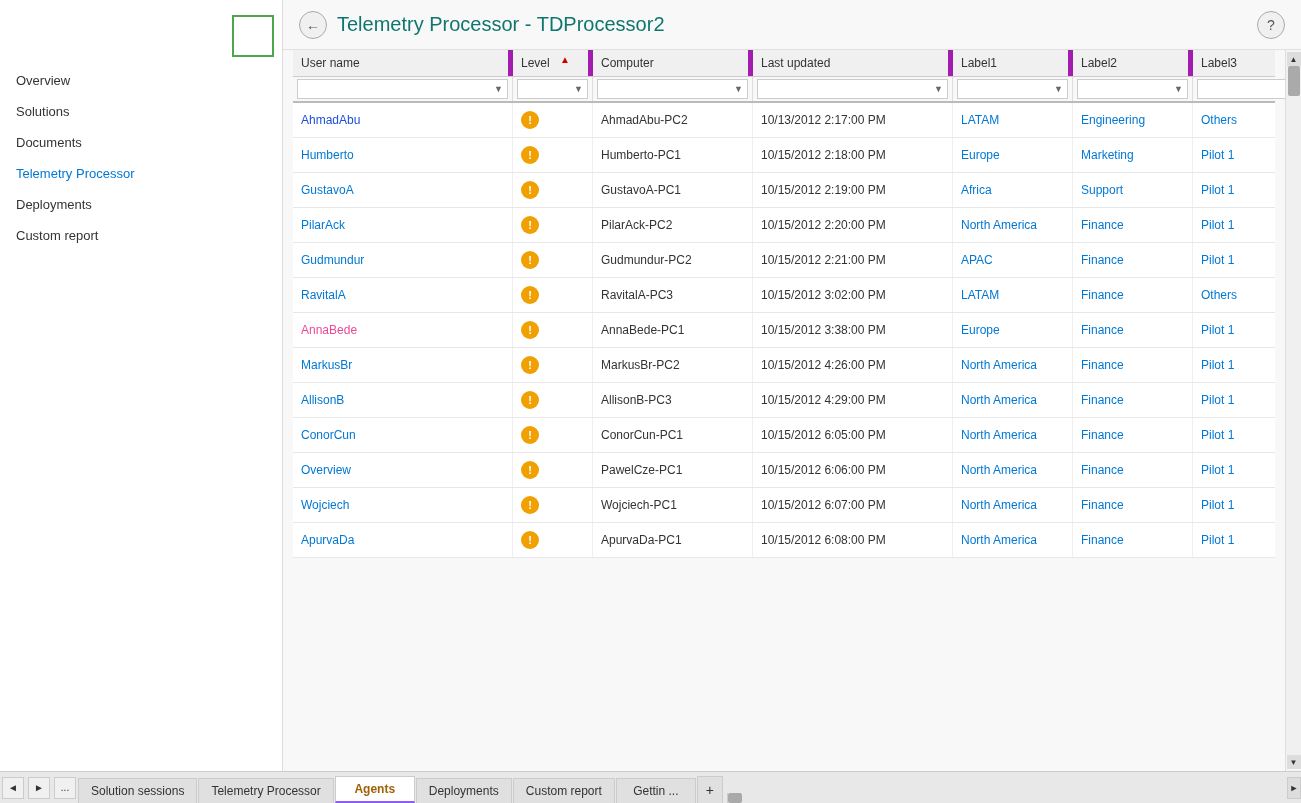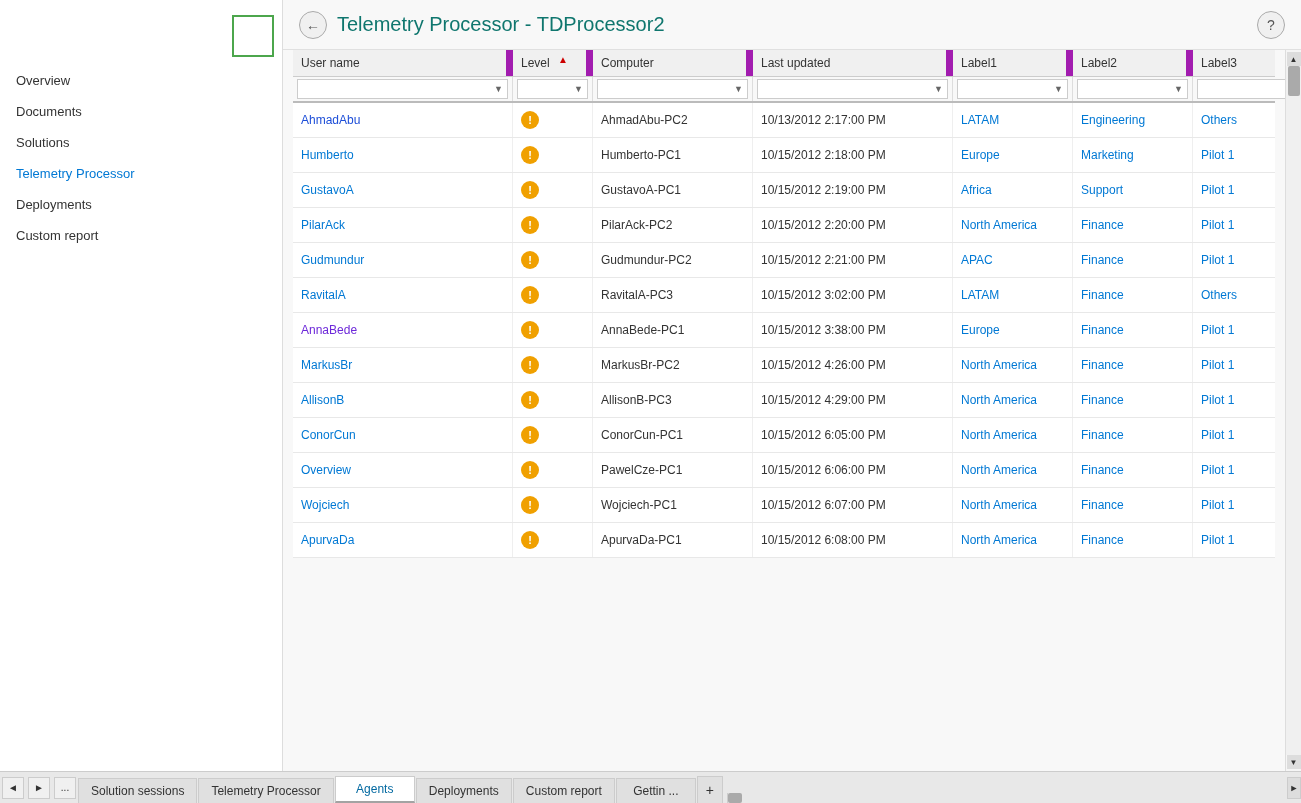--- a/index.html
+++ b/index.html
@@ -20,40 +20,40 @@
     .page-header { display: flex; align-items: center; padding: 10px 16px; background: #f8f8f8; border-bottom: 1px solid #e0e0e0; min-height: 50px; }
     .back-btn { width: 28px; height: 28px; border-radius: 50%; border: 1px solid #aaa; background: #f0f0f0; display: flex; align-items: center; justify-content: center; cursor: pointer; margin-right: 10px; color: #555; font-size: 14px; flex-shrink: 0; }
     .page-title { font-size: 20px; font-weight: 300; color: #0f766e; flex: 1; }
     .help-btn { width: 28px; height: 28px; border-radius: 50%; border: 1px solid #aaa; background: #f0f0f0; display: flex; align-items: center; justify-content: center; cursor: pointer; color: #555; font-size: 14px; }
 
     
     .table-container { flex: 1; overflow-y: auto; overflow-x: hidden; padding: 0 10px; }
 
     
     .table-header { display: grid; grid-template-columns: 220px 80px 160px 200px 120px 120px 120px 120px; background: #f0f0f0; border-bottom: 1px solid #ccc; position: sticky; top: 0; z-index: 10; }
-    .col-header { padding: 6px 8px; font-weight: normal; color: #333; font-size: 12px; border-right: 7px solid #a21caf; position: relative; }
+    .col-header { padding: 6px 8px; font-weight: normal; color: #333; font-size: 12px; border-right: 5px solid #a21caf; position: relative; }
     .col-header .sort-indicator { color: #c00; font-size: 10px; position: absolute; top: 4px; right: 18px; }
 
     
     .filter-row { display: grid; grid-template-columns: 220px 80px 160px 200px 120px 120px 120px 120px; background: #f8f8f8; border-bottom: 2px solid #bbb; }
     .filter-cell { padding: 2px 4px; border-right: 1px solid #ddd; display: flex; align-items: center; }
     .filter-dropdown { width: 100%; border: 1px solid #ccc; background: #fff; font-size: 11px; padding: 1px 4px; cursor: pointer; display: flex; align-items: center; justify-content: flex-end; height: 20px; }
     .filter-dropdown .arrow { color: #666; font-size: 9px; }
 
     
     .data-row { display: grid; grid-template-columns: 220px 80px 160px 200px 120px 120px 120px 120px; border-bottom: 1px solid #e8e8e8; background: #fff; }
     .data-cell { padding: 8px 8px; font-size: 12px; color: #333; border-right: 1px solid #efefef; display: flex; align-items: center; overflow: hidden; white-space: nowrap; text-overflow: ellipsis; }
     .data-cell.link { color: #0078d4; cursor: pointer; }
     .level-icon { width: 18px; height: 18px; border-radius: 50%; background: #f0a000; display: inline-flex; align-items: center; justify-content: center; color: #fff; font-size: 11px; font-weight: bold; flex-shrink: 0; }
 
     
     .tab-bar { height: 32px; background: #e8e8e8; border-top: 1px solid #ccc; display: flex; align-items: flex-end; padding: 0 0; }
     .tab-nav-btn { width: 22px; height: 22px; border: 1px solid #ccc; background: #f0f0f0; display: flex; align-items: center; justify-content: center; cursor: pointer; font-size: 10px; flex-shrink: 0; margin-bottom: 0; align-self: center; margin: 0 2px; }
     .tab { padding: 5px 12px; background: #e0e0e0; border: 1px solid #ccc; border-bottom: none; cursor: pointer; font-size: 12px; color: #333; margin-right: 1px; min-width: 80px; text-align: center; }
-    .tab.active { background: #fff; color: #0369a1; font-weight: 400; border-bottom: 2px solid #a3a3a3; }
+    .tab.active { background: #fff; color: #a16207; font-weight: 700; border-bottom: 2px solid #8b5cf6; }
     .tab-add { padding: 5px 8px; background: #e0e0e0; border: 1px solid #ccc; border-bottom: none; cursor: pointer; font-size: 14px; }
 
     .scrollbar-outer { width: 16px; background: #f5f5f5; border-left: 1px solid #ddd; display: flex; flex-direction: column; align-items: center; padding: 2px 0; }
     .scroll-up-btn, .scroll-down-btn { width: 14px; height: 14px; background: #ddd; display: flex; align-items: center; justify-content: center; cursor: pointer; font-size: 8px; }
     .scroll-area { flex: 1; width: 100%; background: #f0f0f0; position: relative; }
     .scroll-handle { width: 12px; height: 30px; background: #aaa; margin: 0 auto; border-radius: 2px; }
   </style>
 </head>
 <body>
 
@@ -62,22 +62,22 @@
   <div class="main-area">
 
     <div class="sidebar">
 
       <div style="display:flex; justify-content:flex-end; padding: 5px 8px; height:55px; align-items:flex-start;">
         <div style="width:42px; height:42px; border: 2px solid #4ca64c; background:#fff;"></div>
       </div>
 
       <div id="sidebar-items">
           <div class="sidebar-item">Overview</div>
+          <div class="sidebar-item">Solutions</div>
           <div class="sidebar-item">Documents</div>
-          <div class="sidebar-item">Solutions</div>
           <div class="sidebar-item active">Telemetry Processor</div>
           <div class="sidebar-item">Deployments</div>
           <div class="sidebar-item">Custom report</div>
         </div>
     </div>
 
     <div style="flex:1; display:flex; flex-direction:column; background:#f8f8f8; overflow:hidden;">
 
       <div class="page-header">
         <div class="back-btn">←</div>
@@ -218,21 +218,21 @@
       <span class="level-icon">!</span>
     </div>
     <div class="data-cell">RavitalA-PC3</div>
     <div class="data-cell">10/15/2012 3:02:00 PM</div>
     <div class="data-cell" style="color:#0078d4">LATAM</div>
     <div class="data-cell" style="color:#0078d4">Finance</div>
     <div class="data-cell" style="color:#0078d4">Others</div>
 
   </div>
               <div class="data-row">
-    <div class="data-cell link" style="color:#6d28d9">AnnaBede</div>
+    <div class="data-cell link" style="color:#ec4899">AnnaBede</div>
     <div class="data-cell">
       <span class="level-icon">!</span>
     </div>
     <div class="data-cell">AnnaBede-PC1</div>
     <div class="data-cell">10/15/2012 3:38:00 PM</div>
     <div class="data-cell" style="color:#0078d4">Europe</div>
     <div class="data-cell" style="color:#0078d4">Finance</div>
     <div class="data-cell" style="color:#0078d4">Pilot 1</div>
 
   </div>

